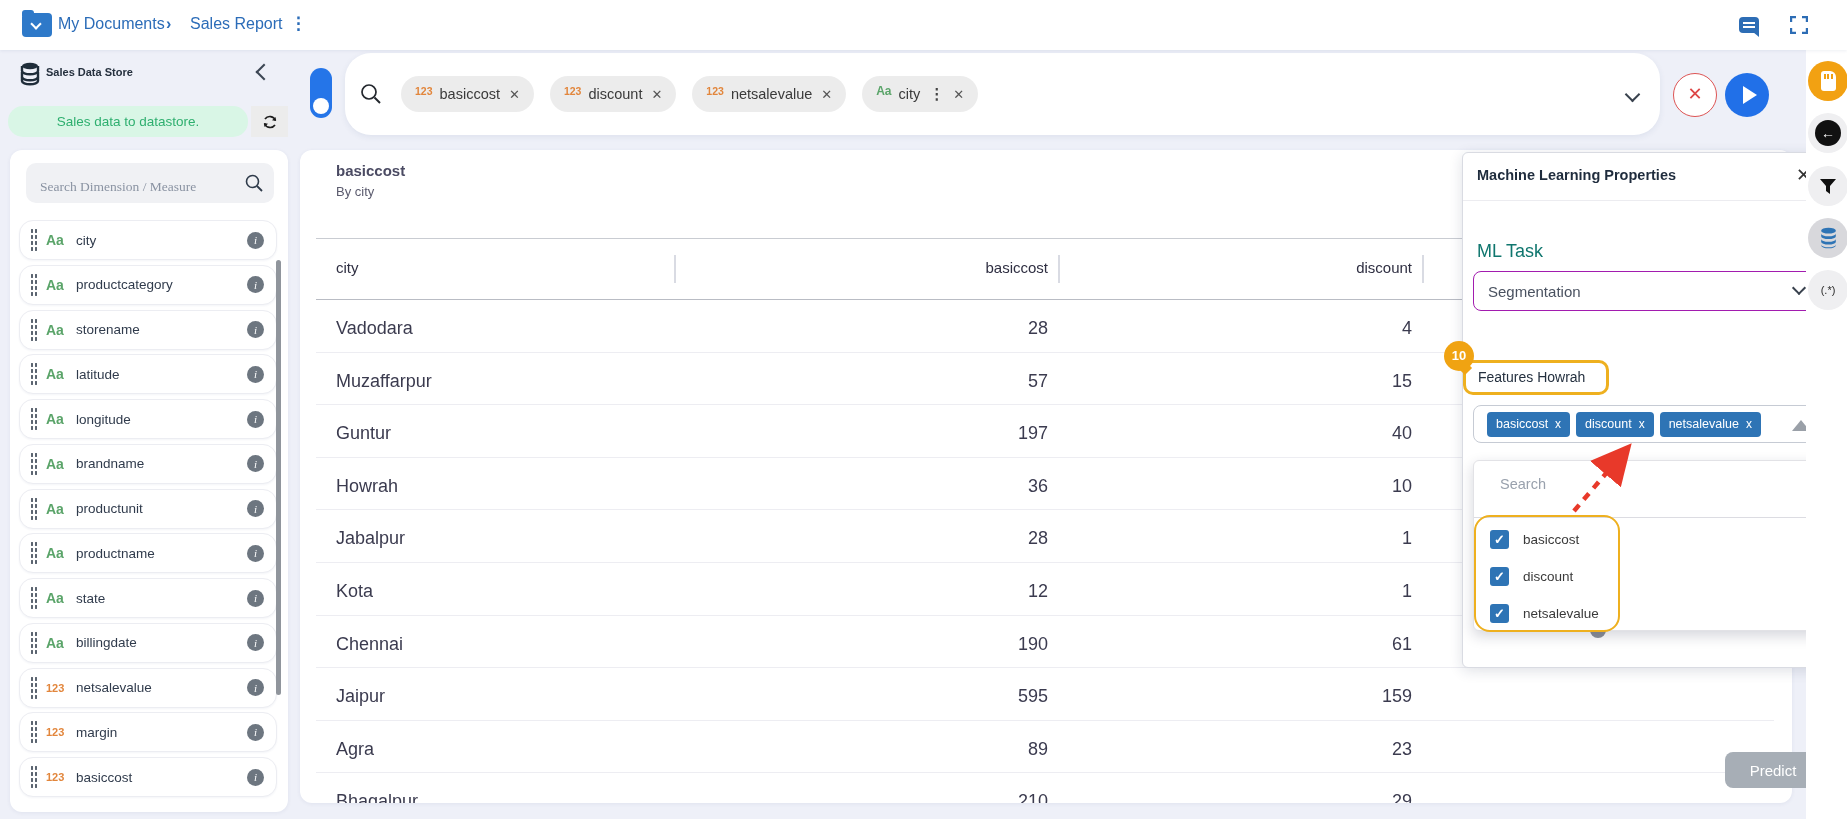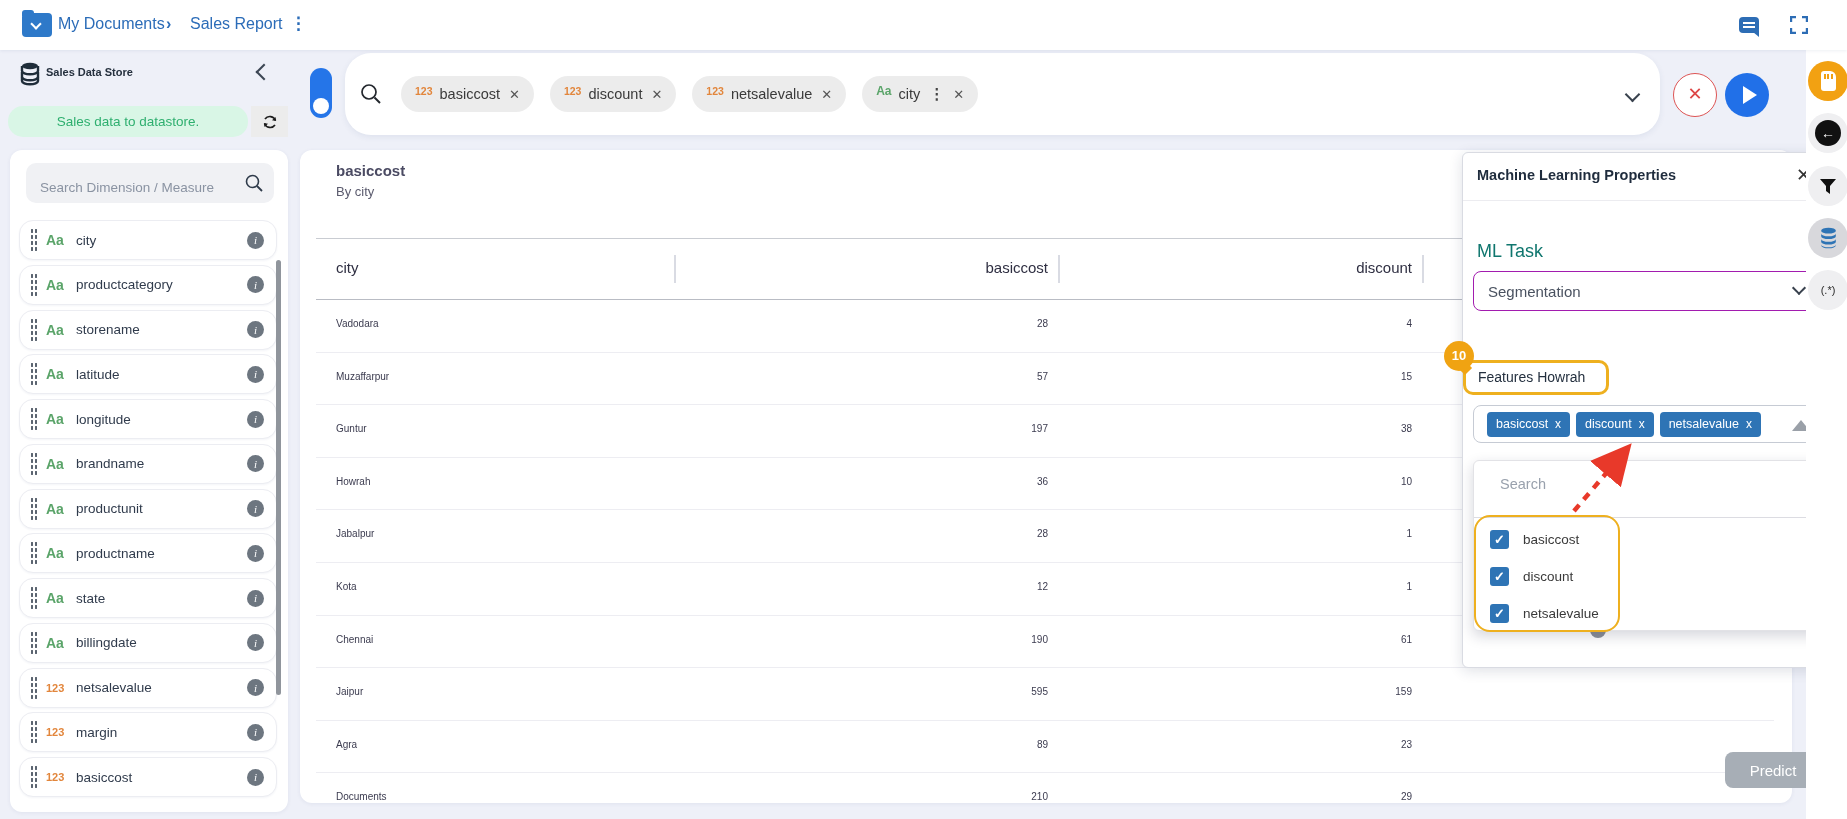--- a/index.html
+++ b/index.html
@@ -27,21 +27,21 @@
                  border-left:2px solid #3c4654; border-bottom:2px solid #3c4654; transform:rotate(45deg); cursor:pointer; }
   .sb-status { position:absolute; left:8px; top:106px; width:240px; height:31px; background:#d9f6e6;
                border-radius:15px; color:#2eaf6f; font-size:13.5px; line-height:31px; text-align:center; }
   .sb-refresh { position:absolute; left:251px; top:106px; width:37px; height:31px; background:#ececec;
                 display:flex; align-items:center; justify-content:center; cursor:pointer; }
   .sb-panel { position:absolute; left:10px; top:150px; width:278px; height:662px; background:#fff;
               border-radius:12px; box-shadow:0 1px 4px rgba(40,60,120,.07); }
   .sb-search { position:absolute; left:16px; top:13px; width:248px; height:40px; background:#f0f1f4;
                border-radius:10px; }
   .sb-search input { position:absolute; left:14px; top:0; width:200px; height:48px; border:0; background:transparent;
-               font-family:Liberation Sans, sans-serif; font-size:13.5px; color:#3a4554; outline:none; }
+               font-family:Liberation Serif, serif; font-size:13.5px; color:#3a4554; outline:none; }
   .sb-search input::placeholder { color:#8a93a2; }
   .sb-search .mag { position:absolute; right:10px; top:10px; }
   .fieldlist { position:absolute; left:0; top:0; width:100%; height:100%; }
   .field { position:absolute; left:9px; width:258px; height:40px; background:#fff; border:1px solid #ecedf2;
            border-radius:14px; box-shadow:0 1px 2px rgba(40,60,120,.05); display:flex; align-items:center; }
   .drag { width:8px; height:24px; margin-left:10px;
           background-image:radial-gradient(#5b6470 1.1px, transparent 1.4px); background-size:4px 6px; }
   .fbadge { width:30px; margin-left:8px; font-weight:700; text-align:left; }
   .fbadge.dim { color:#5aa469; font-size:14px; }
   .fbadge.num { color:#e2863c; font-size:11px; }
@@ -83,21 +83,21 @@
   .card-sub { position:absolute; left:36px; top:34px; font-size:13px; color:#5b5b6e; }
   .thead { position:absolute; left:16px; top:88px; width:1458px; height:62px; border-top:1px solid #c9ccd2;
            border-bottom:1px solid #b9bcc4; }
   .th { position:absolute; top:20px; font-size:15px; color:#2f2f42; }
   .th.c1 { left:20px; }
   .th.c2 { left:400px; width:332px; text-align:right; }
   .th.c3 { left:764px; width:332px; text-align:right; }
   .thdiv { position:absolute; top:16px; width:2px; height:28px; background:#d9dbe3; }
   .tbody { position:absolute; left:16px; top:150px; width:1458px; }
   .trow { position:relative; height:52.6px; border-bottom:1px solid #ededf2; }
-  .td { position:absolute; top:18px; font-size:10px; color:#3b3b4f; }
+  .td { position:absolute; top:18px; font-size:18px; color:#3b3b4f; }
   .td.c1 { left:20px; }
   .td.c2 { left:400px; width:332px; text-align:right; }
   .td.c3 { left:764px; width:332px; text-align:right; }
 
   
   .mlp { position:absolute; left:1462px; top:152px; width:368px; height:516px; background:#fff;
          border:1px solid #d9dbe2; border-radius:6px; box-shadow:0 3px 14px rgba(30,40,80,.14); z-index:30; }
   .mlp-title { position:absolute; left:14px; top:14px; font-size:14.5px; font-weight:700; color:#1f2c3d; }
   .mlp-close { position:absolute; right:18px; top:11px; font-size:18px; color:#333; cursor:pointer; }
   .mlp-hr { position:absolute; left:0; top:47px; width:100%; height:1px; background:#ececf0; }
@@ -345,21 +345,21 @@
         <span class="td c3">4</span>
       </div>
         <div class="trow">
         <span class="td c1">Muzaffarpur</span>
         <span class="td c2">57</span>
         <span class="td c3">15</span>
       </div>
         <div class="trow">
         <span class="td c1">Guntur</span>
         <span class="td c2">197</span>
-        <span class="td c3">38</span>
+        <span class="td c3">40</span>
       </div>
         <div class="trow">
         <span class="td c1">Howrah</span>
         <span class="td c2">36</span>
         <span class="td c3">10</span>
       </div>
         <div class="trow">
         <span class="td c1">Jabalpur</span>
         <span class="td c2">28</span>
         <span class="td c3">1</span>
@@ -378,21 +378,21 @@
         <span class="td c1">Jaipur</span>
         <span class="td c2">595</span>
         <span class="td c3">159</span>
       </div>
         <div class="trow">
         <span class="td c1">Agra</span>
         <span class="td c2">89</span>
         <span class="td c3">23</span>
       </div>
         <div class="trow">
-        <span class="td c1">Documents</span>
+        <span class="td c1">Bhagalpur</span>
         <span class="td c2">210</span>
         <span class="td c3">29</span>
       </div>
       </div>
   </div>
 
   <div class="mlp">
     <div class="mlp-title">Machine Learning Properties</div>
     <span class="mlp-close">✕</span>
     <div class="mlp-hr"></div>

